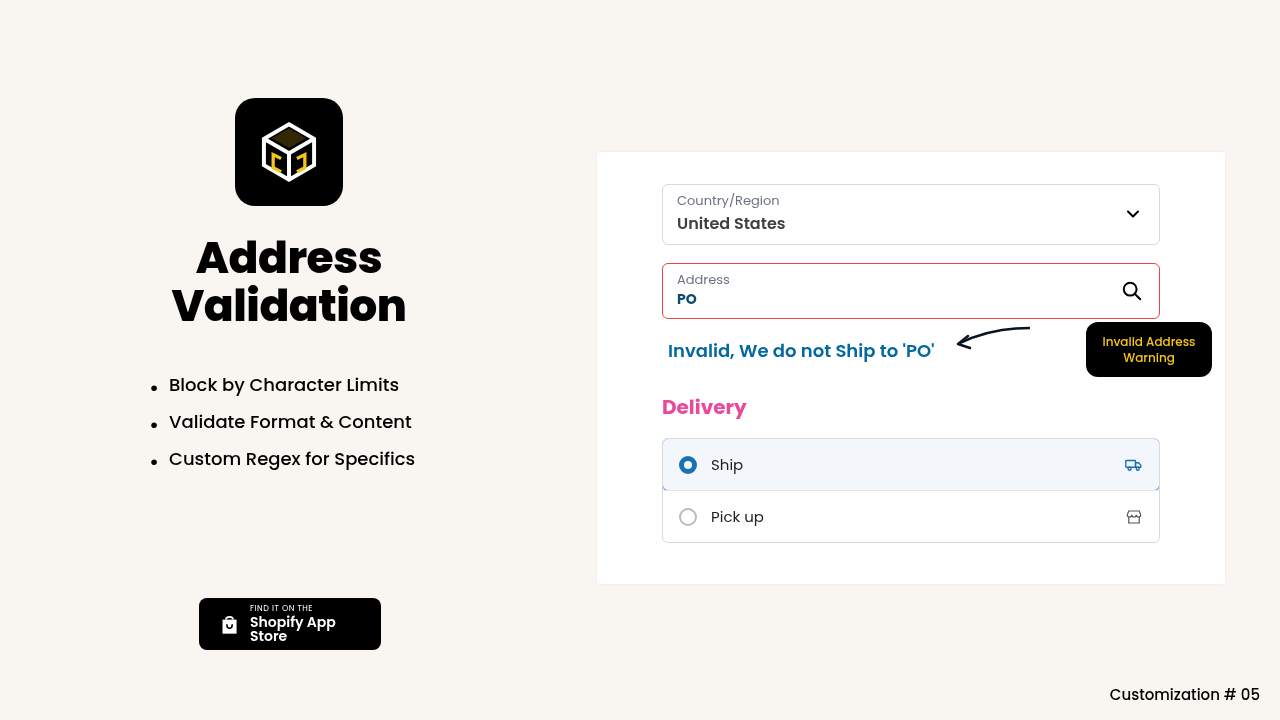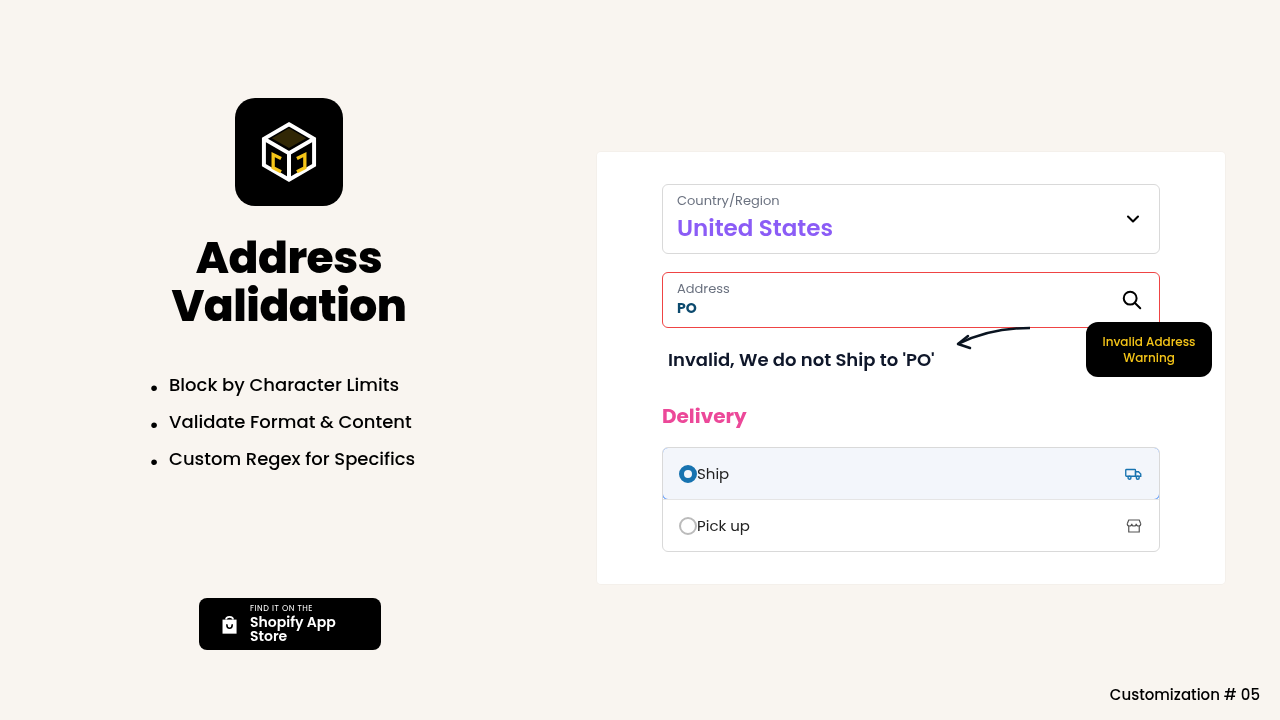--- a/index.html
+++ b/index.html
@@ -115,44 +115,44 @@
 .field.error {
   border: 1.5px solid #ef4444;
 }
 .field-label {
   font-size: 13px;
   color: #6b7280;
   line-height: 1.2;
   margin-bottom: 2px;
 }
 .field-value {
-  font-size: 23px;
+  font-size: 16px;
   font-weight: 600;
-  color: #8b5cf6;
+  color: #404040;
 }
 .field-input {
   font-size: 14px;
   font-weight: 700;
   color: #0c4a6e;
 }
 .chevron {
   position: absolute;
   right: 16px;
   top: 50%;
   transform: translateY(-50%);
 }
 .search-ic {
   position: absolute;
   right: 16px;
   top: 50%;
   transform: translateY(-50%);
 }
 
 .error-msg {
-  color: #0f172a;
+  color: #0369a1;
   font-size: 18px;
   font-weight: 600;
   margin-left: 6px;
   margin-bottom: 28px;
 }
 
 .section-title {
   font-size: 20px;
   font-weight: 700;
   color: #ec4899;
@@ -162,20 +162,21 @@
 
 .delivery-group {
   border: 1px solid #d9d9d9;
   border-radius: 6px;
   overflow: hidden;
 }
 .delivery-opt {
   display: flex;
   align-items: center;
   padding: 14px 16px;
+  gap: 14px;
   position: relative;
 }
 .delivery-opt.selected {
   background: #f3f6fb;
   border: 1px solid #3b82f6;
   border-radius: 6px;
   margin: -1px;
 }
 .delivery-opt + .delivery-opt {
   border-top: 1px solid #e5e5e5;

